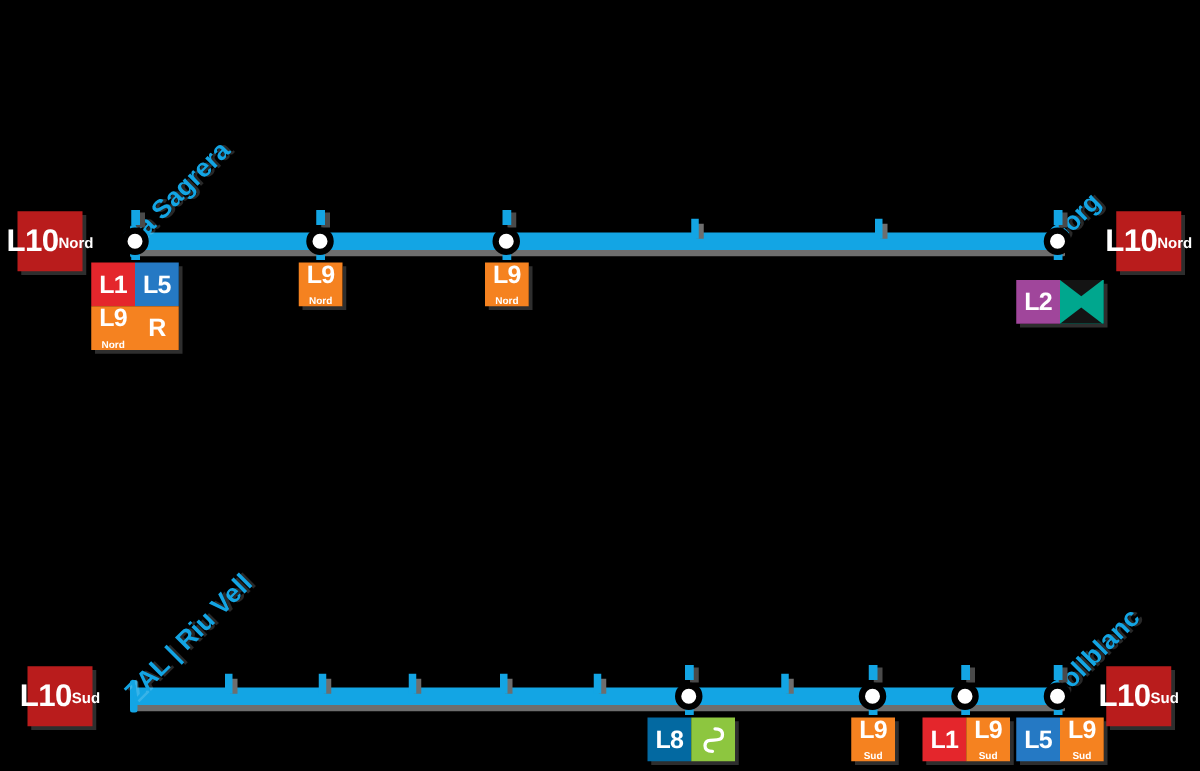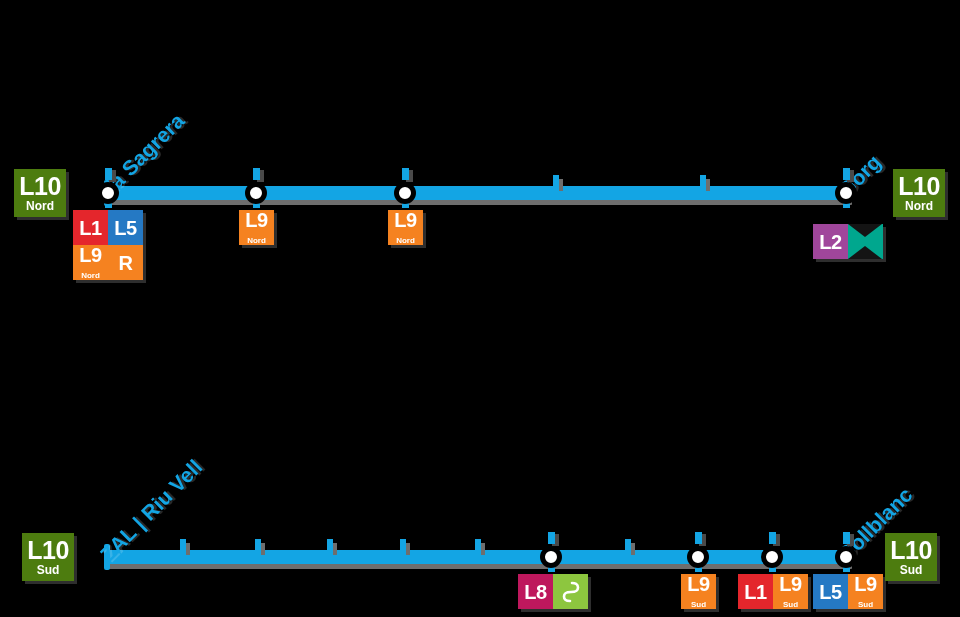--- a/index.html
+++ b/index.html
@@ -14,40 +14,40 @@
   .tick{position:absolute;width:6px;background:#13A5E4;}
   .tick-shadow{position:absolute;width:6px;background:#6e6e6e;}
 
   
   .stop{position:absolute;width:22px;height:22px;border-radius:50%;
         background:#fff;border:5px solid #000;box-sizing:border-box;z-index:6;}
   .stop-stem{position:absolute;width:7px;height:12px;background:#13A5E4;z-index:5;}
   .stop-stem-sh{position:absolute;width:7px;height:12px;background:#4a4a4a;z-index:4;}
 
   
-  .terminus{position:absolute;width:52px;height:48px;background:#4d7c0f;
+  .terminus{position:absolute;width:52px;height:48px;background:#b91c1c;
             box-shadow:3px 3px 0 rgba(255,255,255,.18);
-            display:flex;flex-direction:column;align-items:center;justify-content:center;
+            display:flex;flex-direction:row;align-items:center;justify-content:center;
             color:#fff;line-height:1;z-index:8;}
   .terminus .t-main{font-size:25px;font-weight:bold;letter-spacing:-.5px;}
   .terminus .t-sub{font-size:12px;font-weight:bold;margin-top:1px;}
 
   
   .cluster{position:absolute;display:flex;flex-wrap:wrap;
            box-shadow:3px 3px 0 rgba(255,255,255,.18);z-index:7;}
   .badge{width:35px;height:35px;display:flex;flex-direction:column;
          align-items:center;justify-content:center;color:#fff;line-height:1;
          box-sizing:border-box;}
   .badge .b-main{font-size:20px;font-weight:bold;letter-spacing:-.5px;}
   .badge .b-sub{font-size:8px;font-weight:bold;margin-top:0px;}
 
   .c-l1{background:#E4262C;}
   .c-l2{background:#A0469B;}
   .c-l5{background:#2579C4;}
-  .c-l8{background:#be185d;}
+  .c-l8{background:#0369a1;}
   .c-l9{background:#F58220;justify-content:space-between;}
   .c-r {background:#F58220;}
 
   
   .tram-glyph{position:relative;width:35px;height:35px;overflow:hidden;background:#00A78E;}
   .tram-glyph:before,.tram-glyph:after{content:"";position:absolute;background:#0b0b0b;}
   .tram-glyph:before{width:0;height:0;border-left:17px solid transparent;
      border-right:17px solid transparent;border-top:13px solid #141414;top:0;left:0;background:none;}
   .tram-glyph:after{width:0;height:0;border-left:17px solid transparent;
      border-right:17px solid transparent;border-bottom:13px solid #141414;bottom:0;left:0;background:none;}

